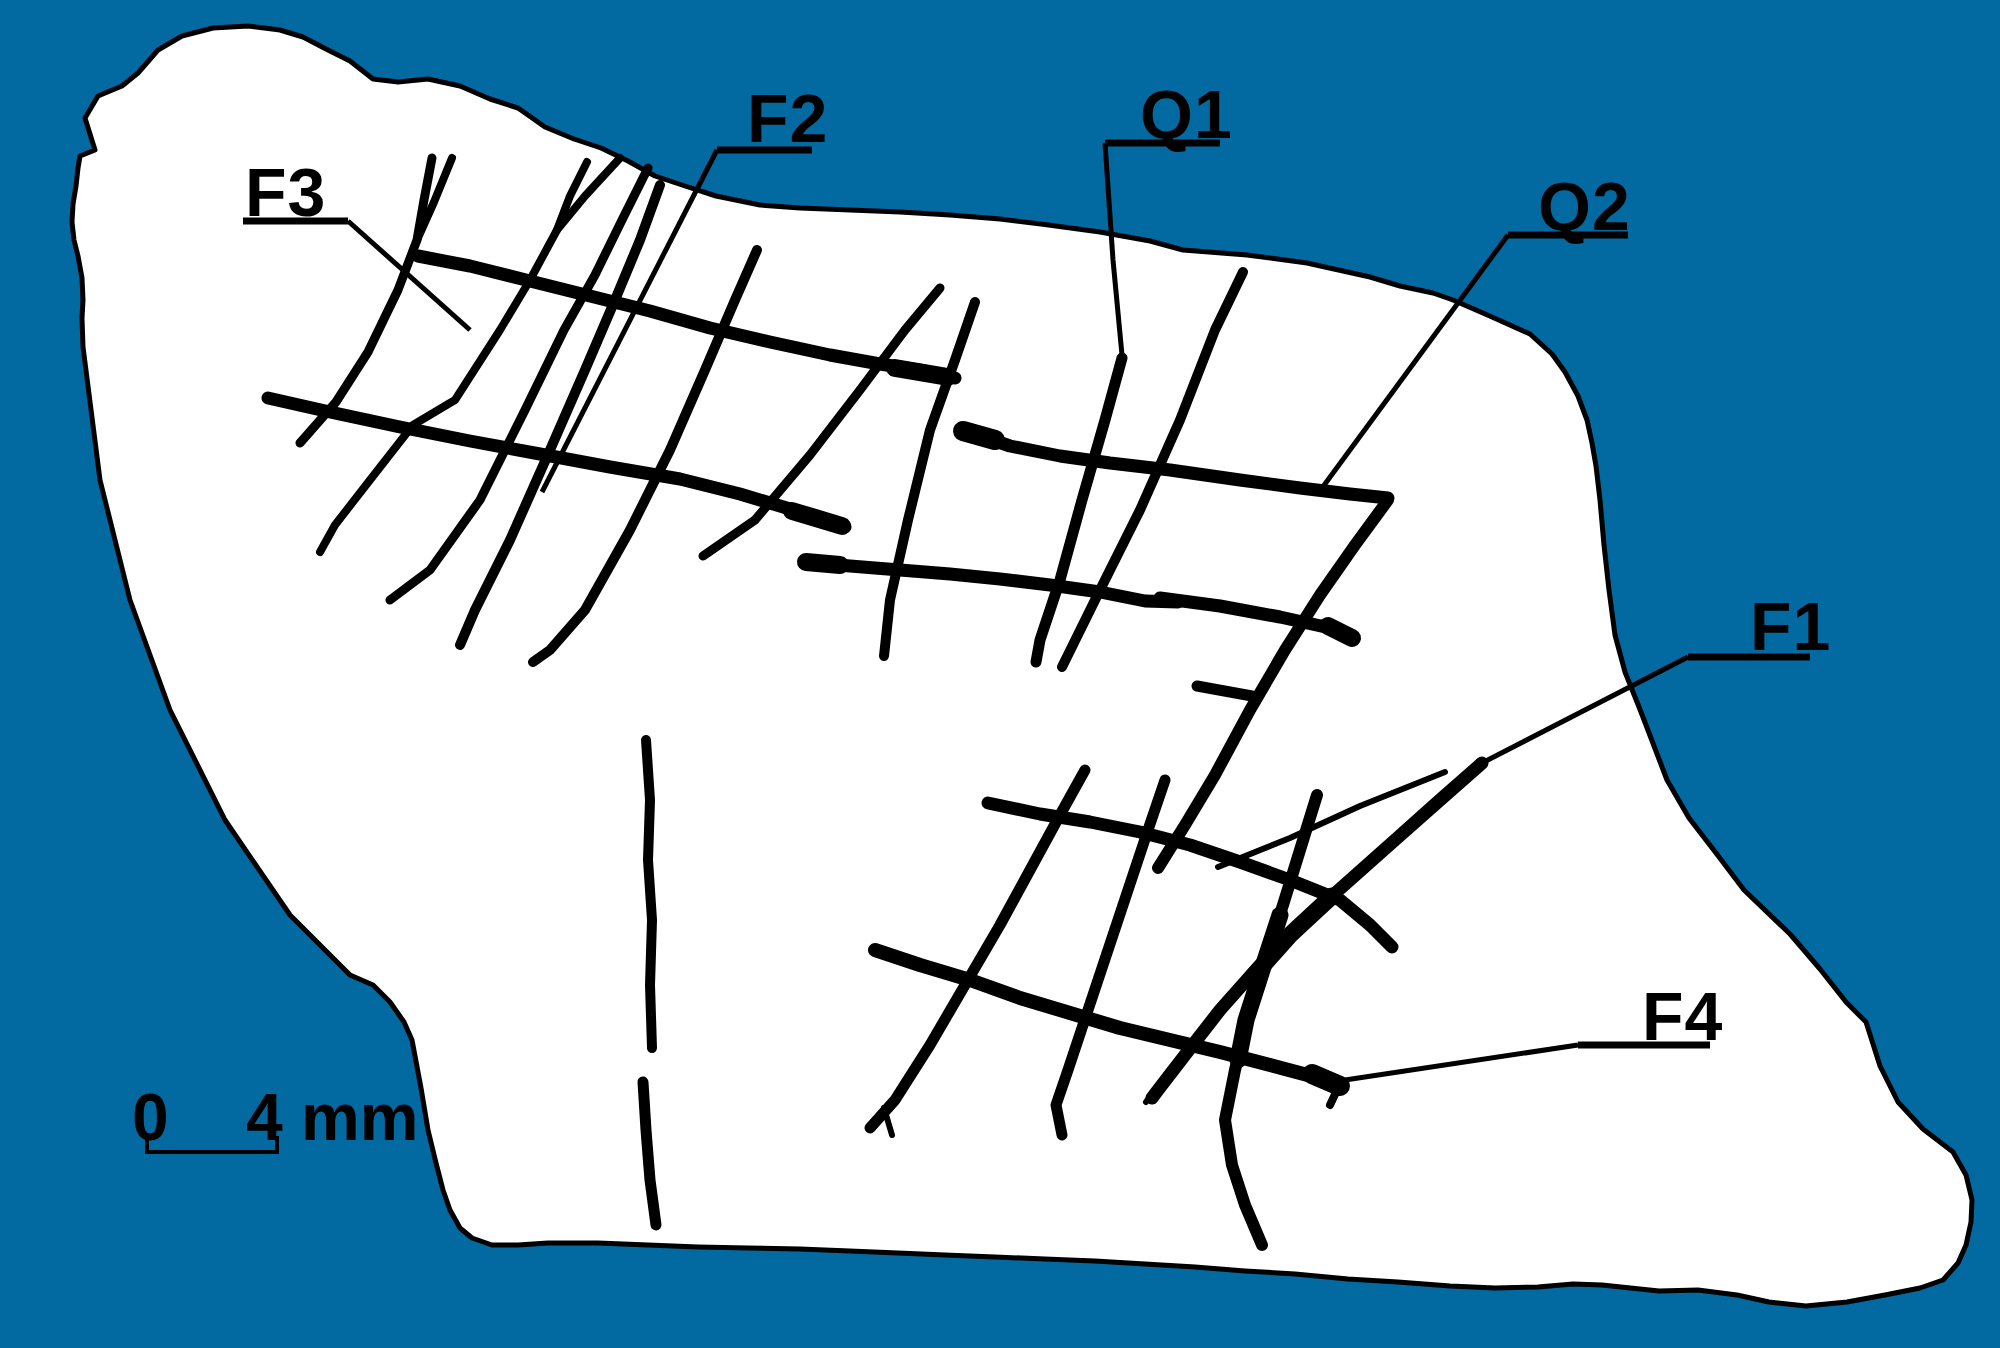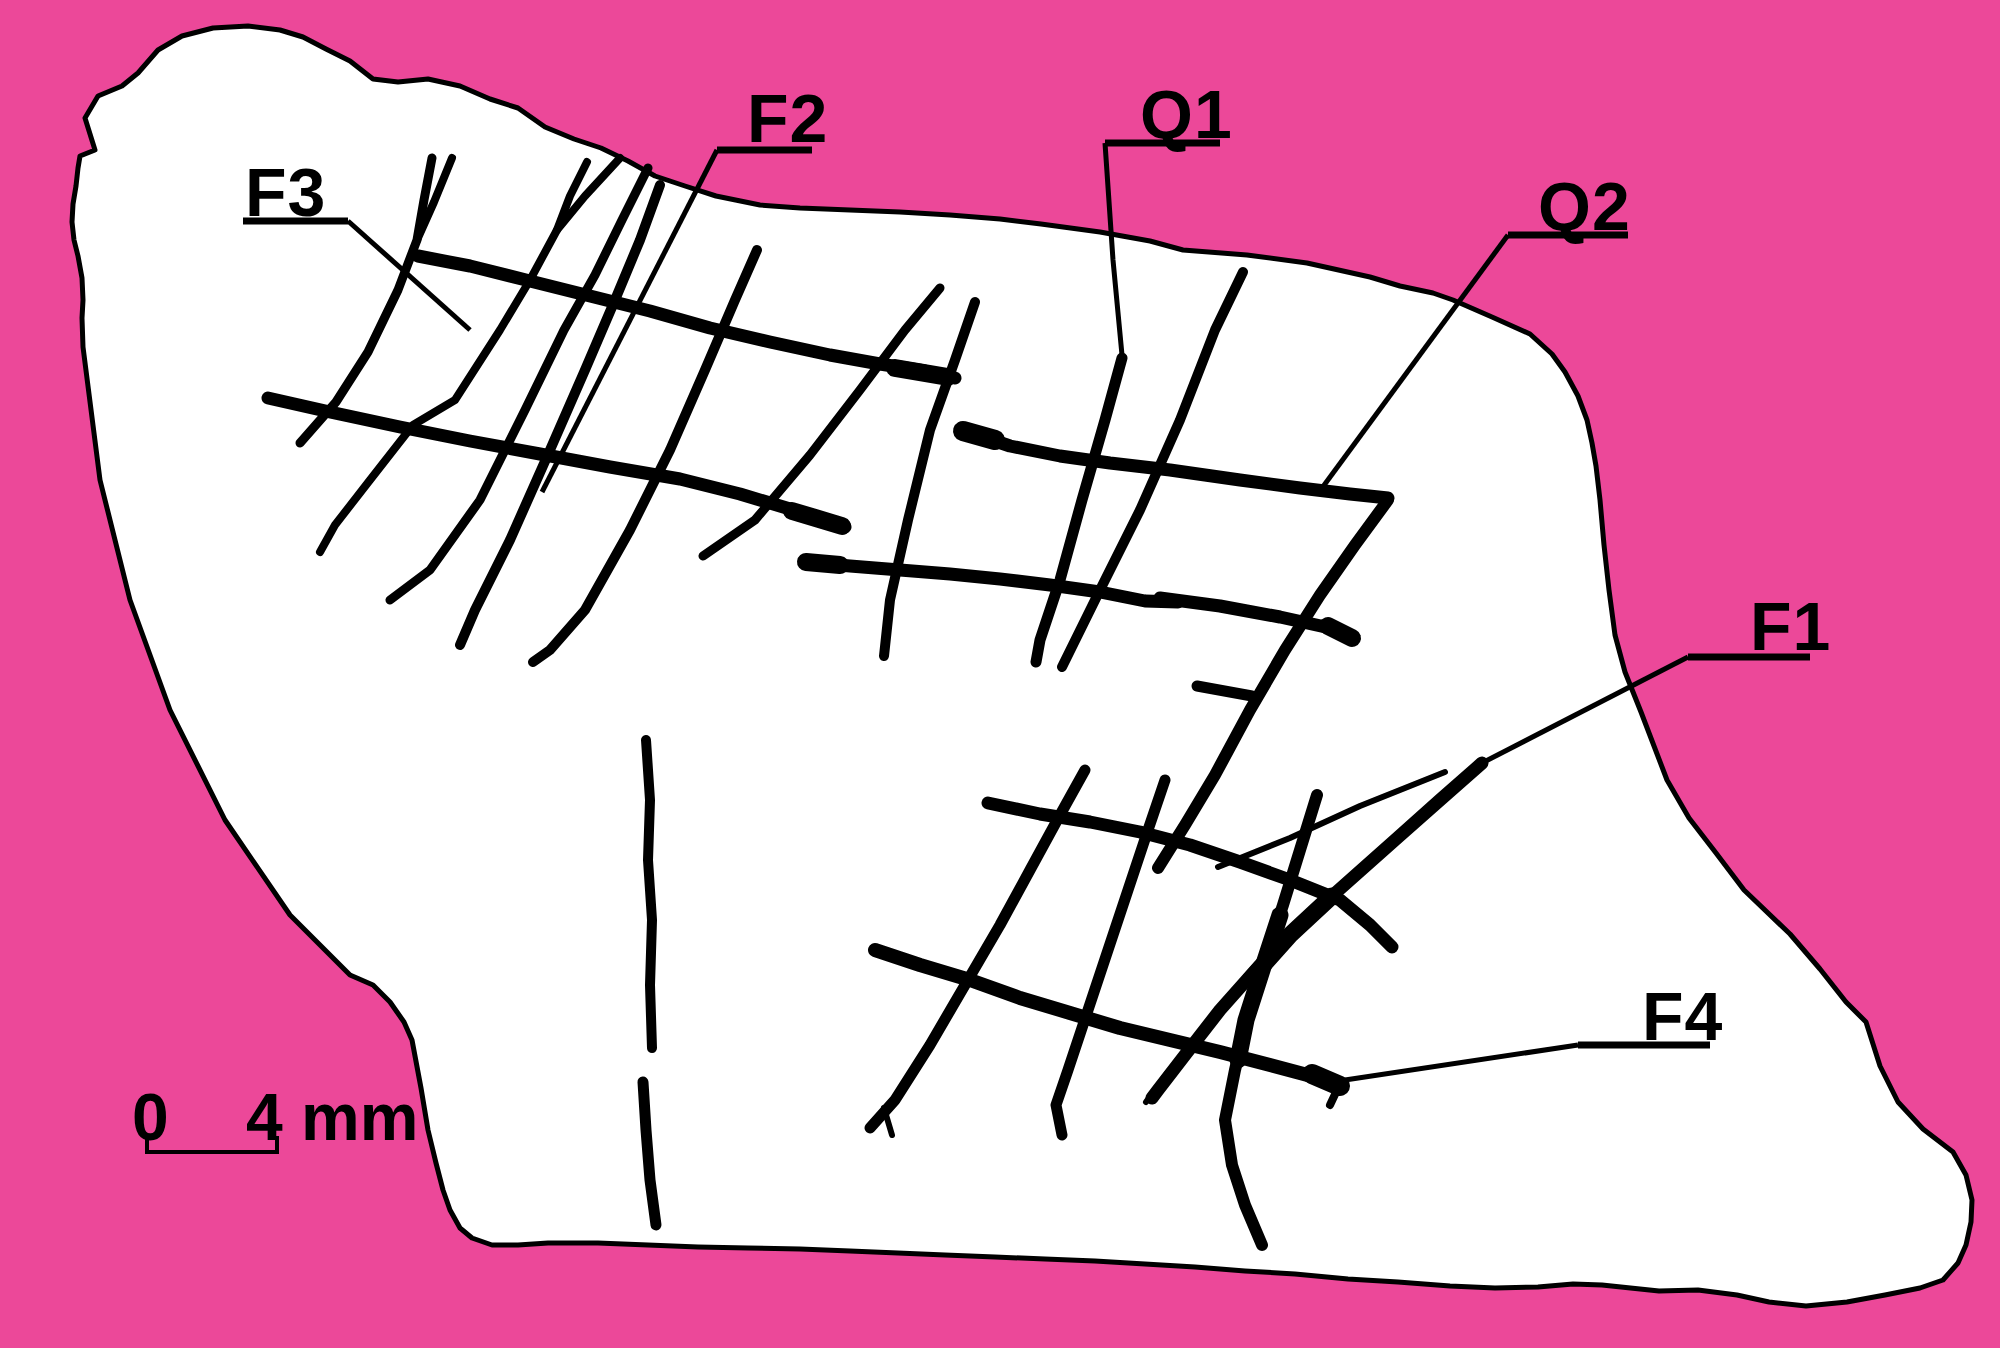--- a/index.html
+++ b/index.html
@@ -1,16 +1,16 @@
 <!DOCTYPE html>
 <html><head>
 <meta charset="utf-8">
 <style>
   html,body{margin:0;padding:0;background:#ffffff;}
-  .stage{position:relative;width:2000px;height:1348px;background:#ec4899;overflow:hidden;}
+  .stage{position:relative;width:2000px;height:1348px;background:#0369a1;overflow:hidden;}
   svg{display:block;}
   text{font-family:"Liberation Sans", sans-serif;font-weight:bold;fill:#000;}
   .lbl{font-size:68px;letter-spacing:1px;}
   .scl{font-size:66px;}
   .outline{fill:#ffffff;stroke:#000;stroke-width:5;stroke-linejoin:round;}
   .leader{fill:none;stroke:#000;stroke-width:5;stroke-linecap:butt;}
   .under{fill:none;stroke:#000;stroke-width:7;stroke-linecap:butt;}
   .eng{fill:none;stroke:#000;stroke-linecap:round;stroke-linejoin:round;}
   .w6{stroke-width:6;} .w8{stroke-width:8;} .w9{stroke-width:9;}
   .w10{stroke-width:10;} .w11{stroke-width:11;} .w12{stroke-width:12;}

